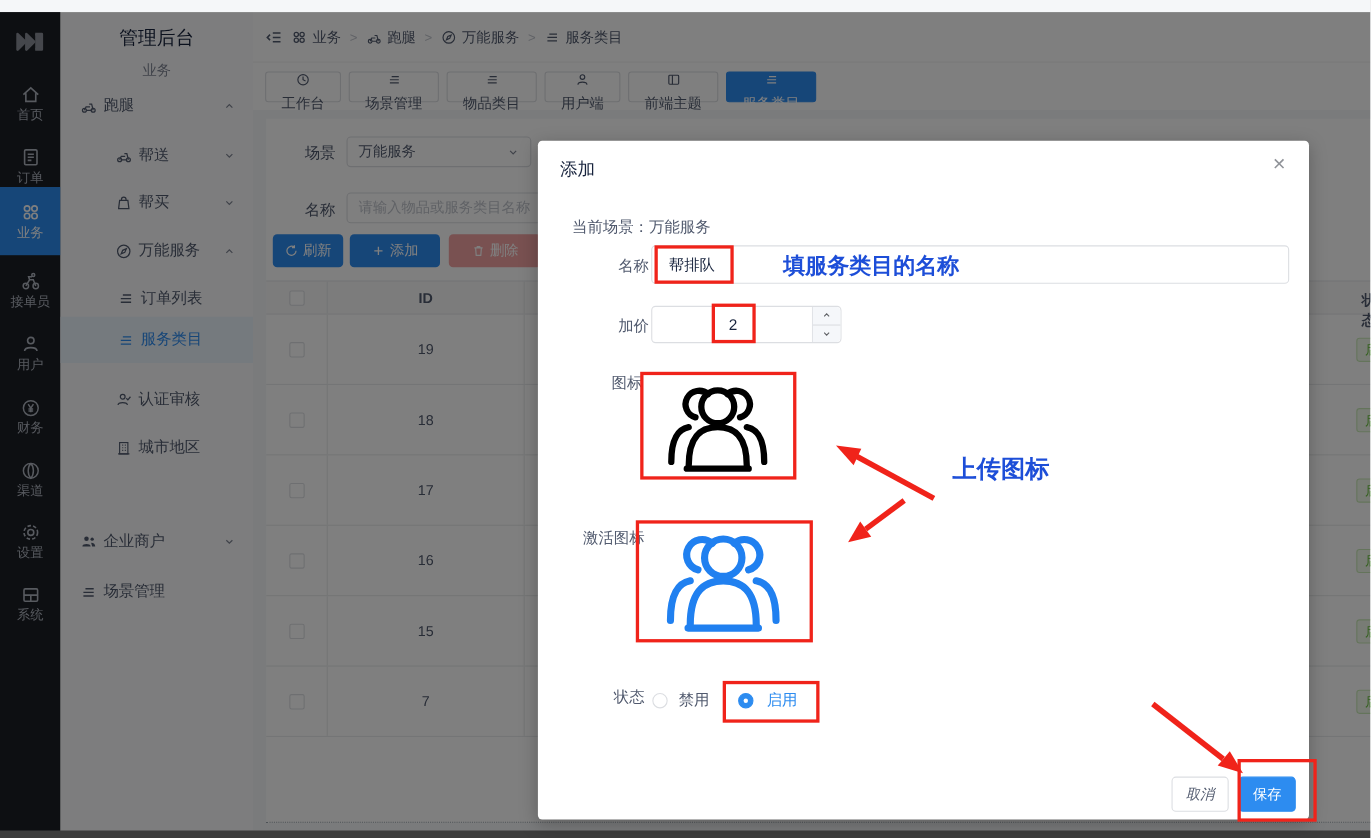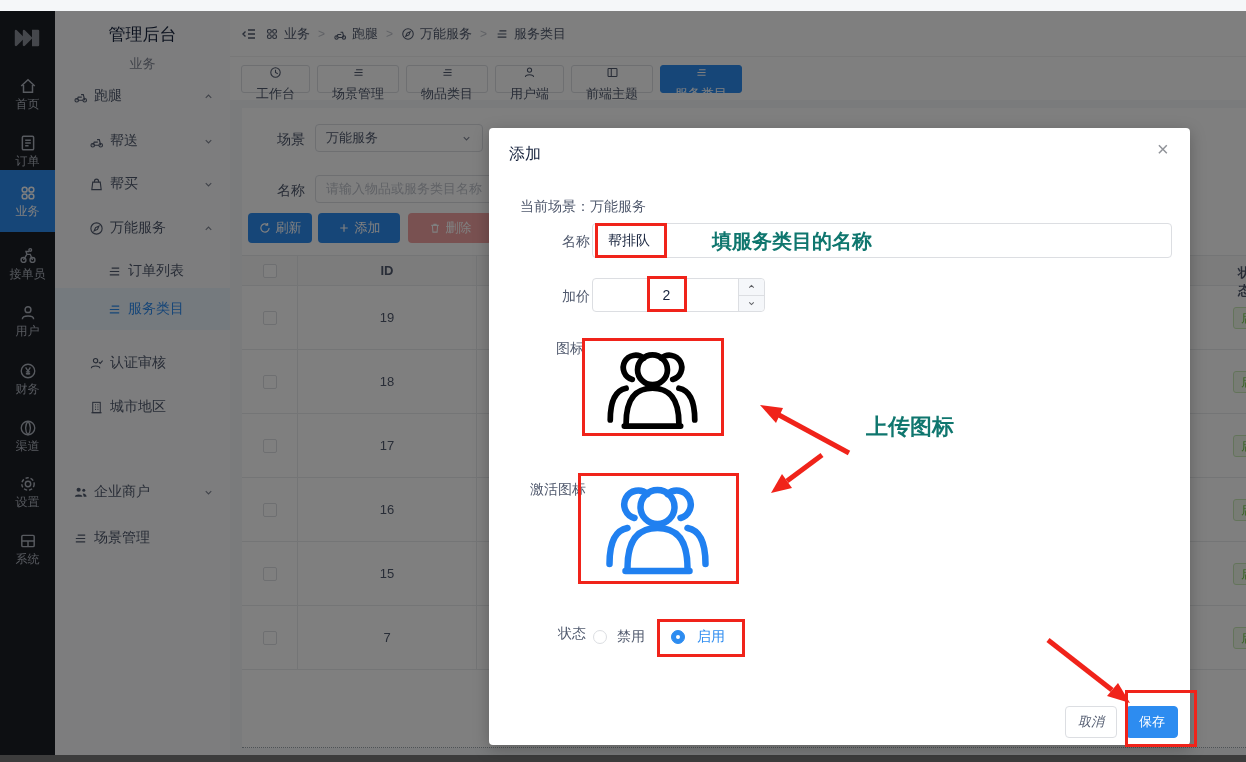--- a/index.html
+++ b/index.html
@@ -19,21 +19,21 @@
 
   
   .sidebar { left:55px; top:11px; width:175px; height:751px; background:#fbfbfc; z-index:5; }
   .sb-title { position:absolute; left:0; top:12px; width:175px; text-align:center;
     font-size:17px; color:#17233d; font-weight:500; }
   .sb-sub { position:absolute; left:0; top:44px; width:175px; text-align:center; font-size:13px; color:#808695; }
   .sb-item { position:absolute; left:0; width:175px; height:30px; display:flex; align-items:center;
     gap:6px; font-size:14px; color:#515a6e; cursor:pointer; }
   .sb-item .chev { position:absolute; right:16px; color:#808695; }
   .sb-item.active { background:#ebf4fc; height:42px; color:#2d8cf0; }
-  .lv1 { padding-left:18px; } .lv2 { padding-left:34px; } .lv3 { padding-left:52px; }
+  .lv1 { padding-left:18px; } .lv2 { padding-left:50px; } .lv3 { padding-left:52px; }
 
   
   .main { left:230px; top:11px; width:1016px; height:744px; background:#f5f7f9; z-index:1; }
   .crumbbar { position:absolute; left:0; top:0; width:1016px; height:46px; background:#fff;
     border-bottom:1px solid #f0f0f0; display:flex; align-items:center; padding-left:11px; gap:8px;
     font-size:13px; color:#515a6e; }
   .crumb { display:flex; align-items:center; gap:5px; cursor:pointer; }
   .crumb-sep { color:#c0c4cc; font-size:12px; }
   .tabbar { position:absolute; left:0; top:46px; width:1016px; height:43px; background:#fff;
     display:flex; align-items:center; padding-left:11px; gap:7px; }
@@ -92,21 +92,21 @@
   .rdot.on::after { content:""; position:absolute; left:4px; top:4px; width:4px; height:4px; border-radius:50%; background:#fff; }
   .m-footer { position:absolute; right:12px; bottom:7px; display:flex; gap:9px; }
   .mbtn { height:32px; width:52px; border-radius:4px; font-size:13px; display:flex; align-items:center;
     justify-content:center; cursor:pointer; font-family:"Liberation Sans", sans-serif; }
   .mbtn-cancel { background:#fff; border:1px solid #dcdee2; color:#515a6e;font-style:italic; }
   .mbtn-save { background:#2d8cf0; border:1px solid #2d8cf0; color:#fff; }
 
   
   .anno { z-index:60; pointer-events:none; }
   .rbox { position:absolute; border:3px solid #f0231a; }
-  .rtext { position:absolute; color:#0f766e; font-weight:600; }
+  .rtext { position:absolute; color:#1d4ed8; font-weight:600; }
   svg.arrows { position:absolute; left:0; top:0; width:1246px; height:762px; }
   .icon { flex:none; display:inline-flex; }
 </style>
 </head>
 <body>
 
 <div class="screen">
 
   <div class="abs rail">
     <span class="rail-logo icon">

